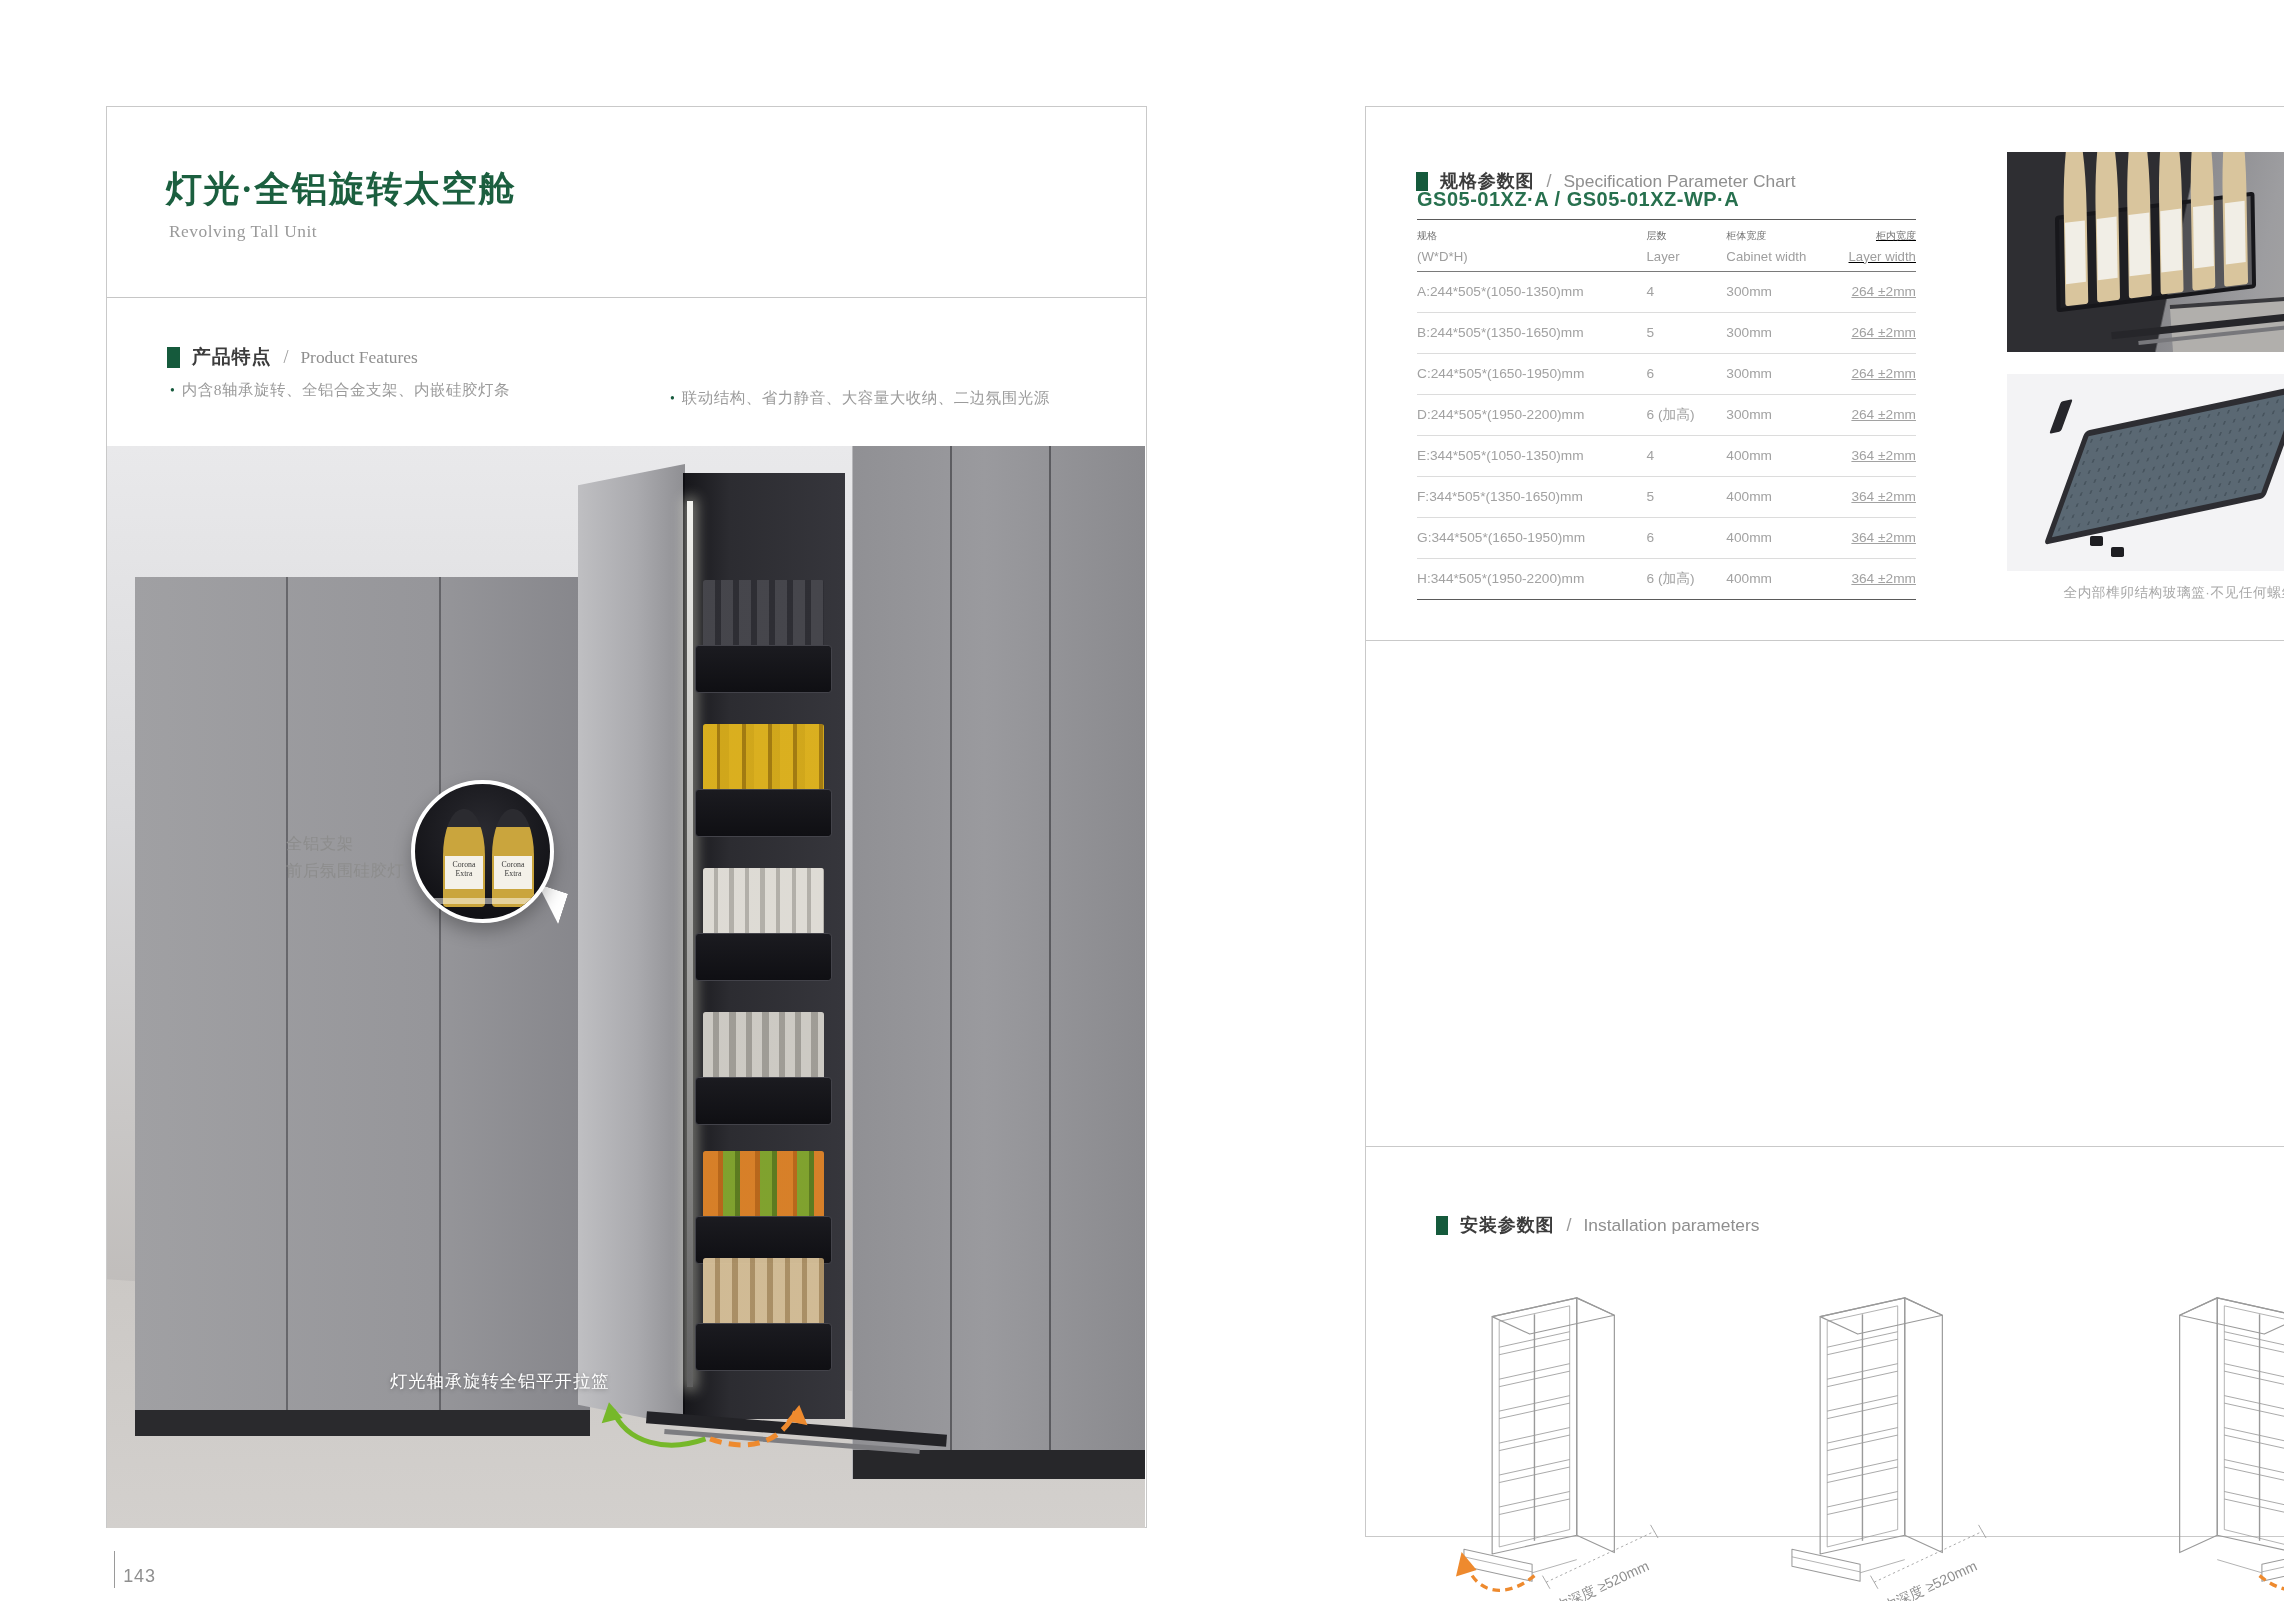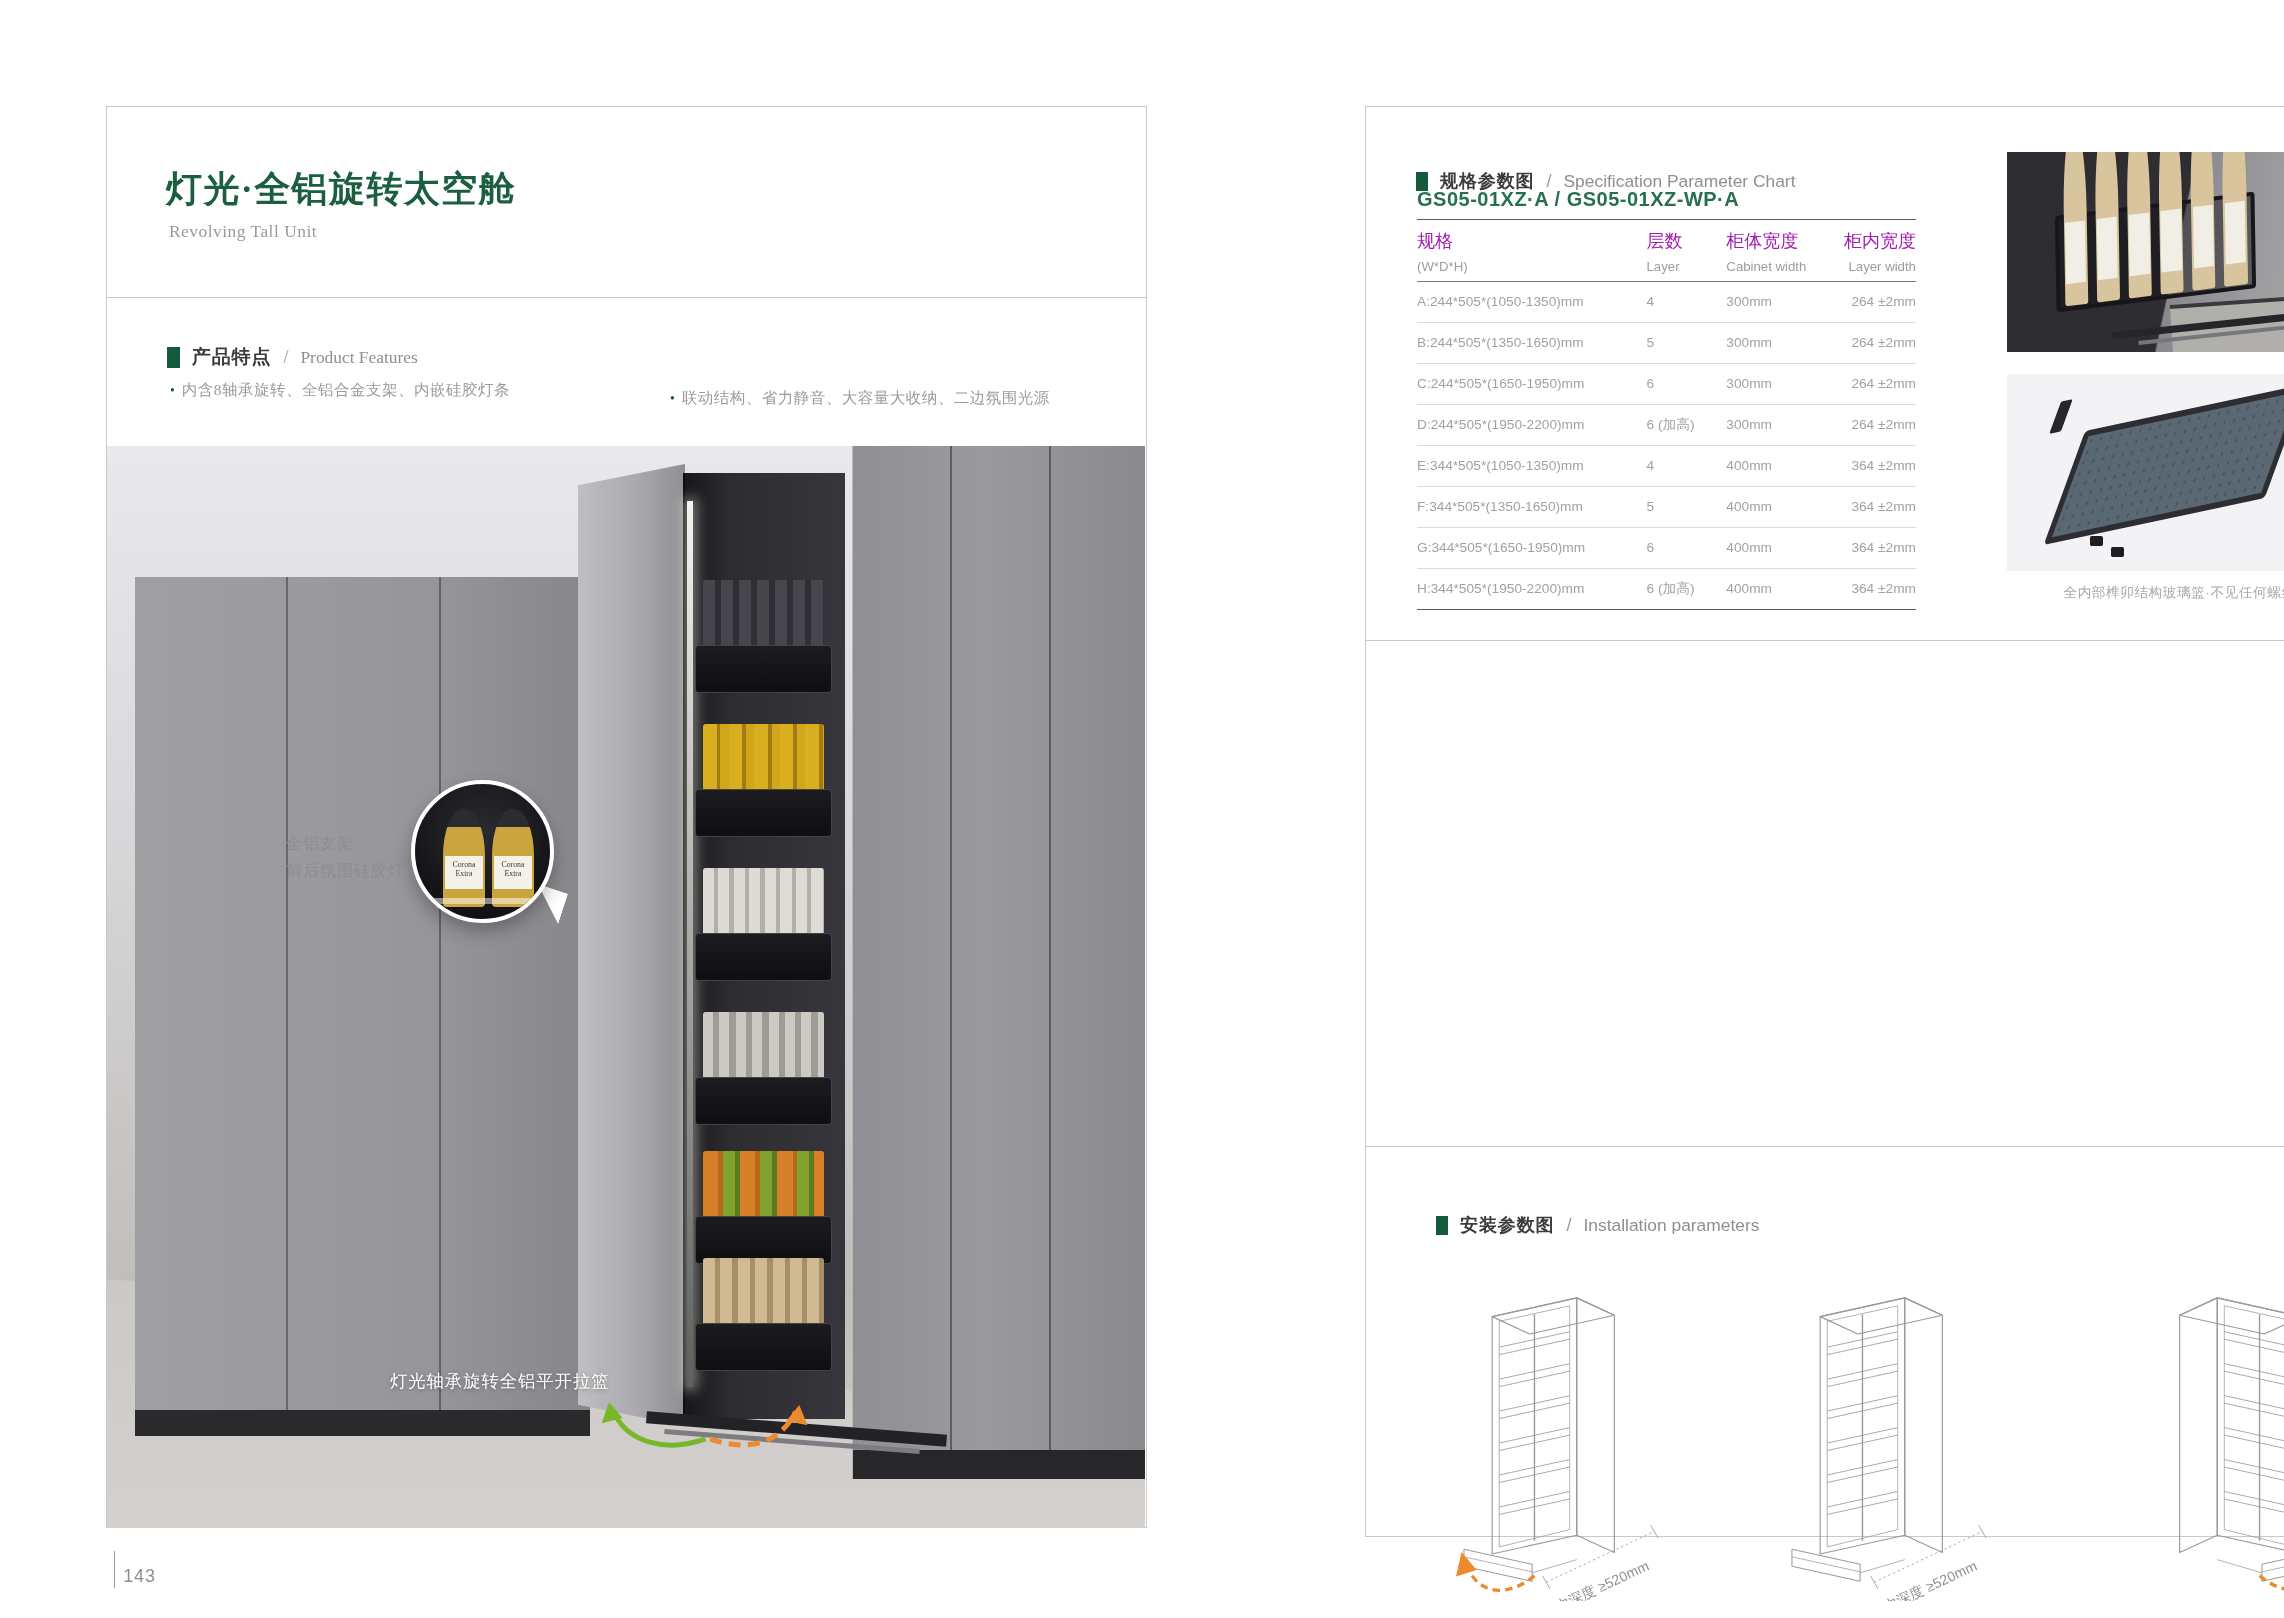--- a/index.html
+++ b/index.html
@@ -86,25 +86,25 @@
   #right-card{left:1365px;top:106px;width:1041px;height:1431px;}
   .rsec{position:absolute;left:0;width:100%;box-sizing:border-box;}
   #rsec1{top:0;height:534px;border-bottom:0.9px solid #c9c9c9;}
   #rsec2{top:534px;height:506px;border-bottom:0.9px solid #c9c9c9;}
   #rsec3{top:1041px;height:390px;}
   #spec-head{left:50px;top:46px;margin-top:16px;}
   #spec-model{left:51px;top:81px;font-size:20px;font-weight:700;color:#27704e;letter-spacing:0.5px;}
   #spec-table{left:51px;top:112px;width:499px;border-top:1.4px solid #5a5a5a;}
   .thead{display:flex;border-bottom:0.9px solid #7a7a7a;padding:9px 0 7.3px 0;}
   .thead .c{display:flex;flex-direction:column;gap:5.5px;}
-  .th-zh{font-size:18px;color:#a21caf;}
+  .th-zh{font-size:10px;color:#737373;}
   .th-en{font-size:13.2px;color:#9e9e9e;}
   .trow{display:flex;align-items:center;height:40px;border-bottom:0.5px solid #dcdcdc;font-size:13.7px;color:#a2a2a2;}
   .trow:last-child{border-bottom:1.4px solid #5a5a5a;}
-  .c1{flex:0 0 46%;} .c2{flex:0 0 16%;} .c3{flex:0 0 20%;} .c4{flex:0 0 18%;text-align:right;}
+  .c1{flex:0 0 46%;} .c2{flex:0 0 16%;} .c3{flex:0 0 20%;} .c4{flex:0 0 18%;text-align:right;text-decoration:underline;}
 
   #spec-photo1{left:641px;top:45px;width:345px;height:200px;overflow:hidden;
     background:linear-gradient(102deg,#2e2e32 0%,#2e2e32 49%,#89898d 49.5%,#9d9da0 72%,#aba9a6 100%);}
   #sp1-base{position:absolute;right:0;bottom:0;width:55%;height:30%;background:#b1afac;
     border-top:4.6px solid #39393d;transform:rotate(-4deg) translate(9px,11px);}
   #sp1-basket{position:absolute;left:14%;top:26%;width:56%;height:44%;
     transform:rotate(-7deg) skewX(-6deg);
     border:4.6px solid #17171b;border-radius:3.7px;background:rgba(14,14,18,.45);
     display:flex;justify-content:space-around;align-items:flex-end;}
   .sp1-bottle{width:12%;height:205%;margin-bottom:0.9px;

